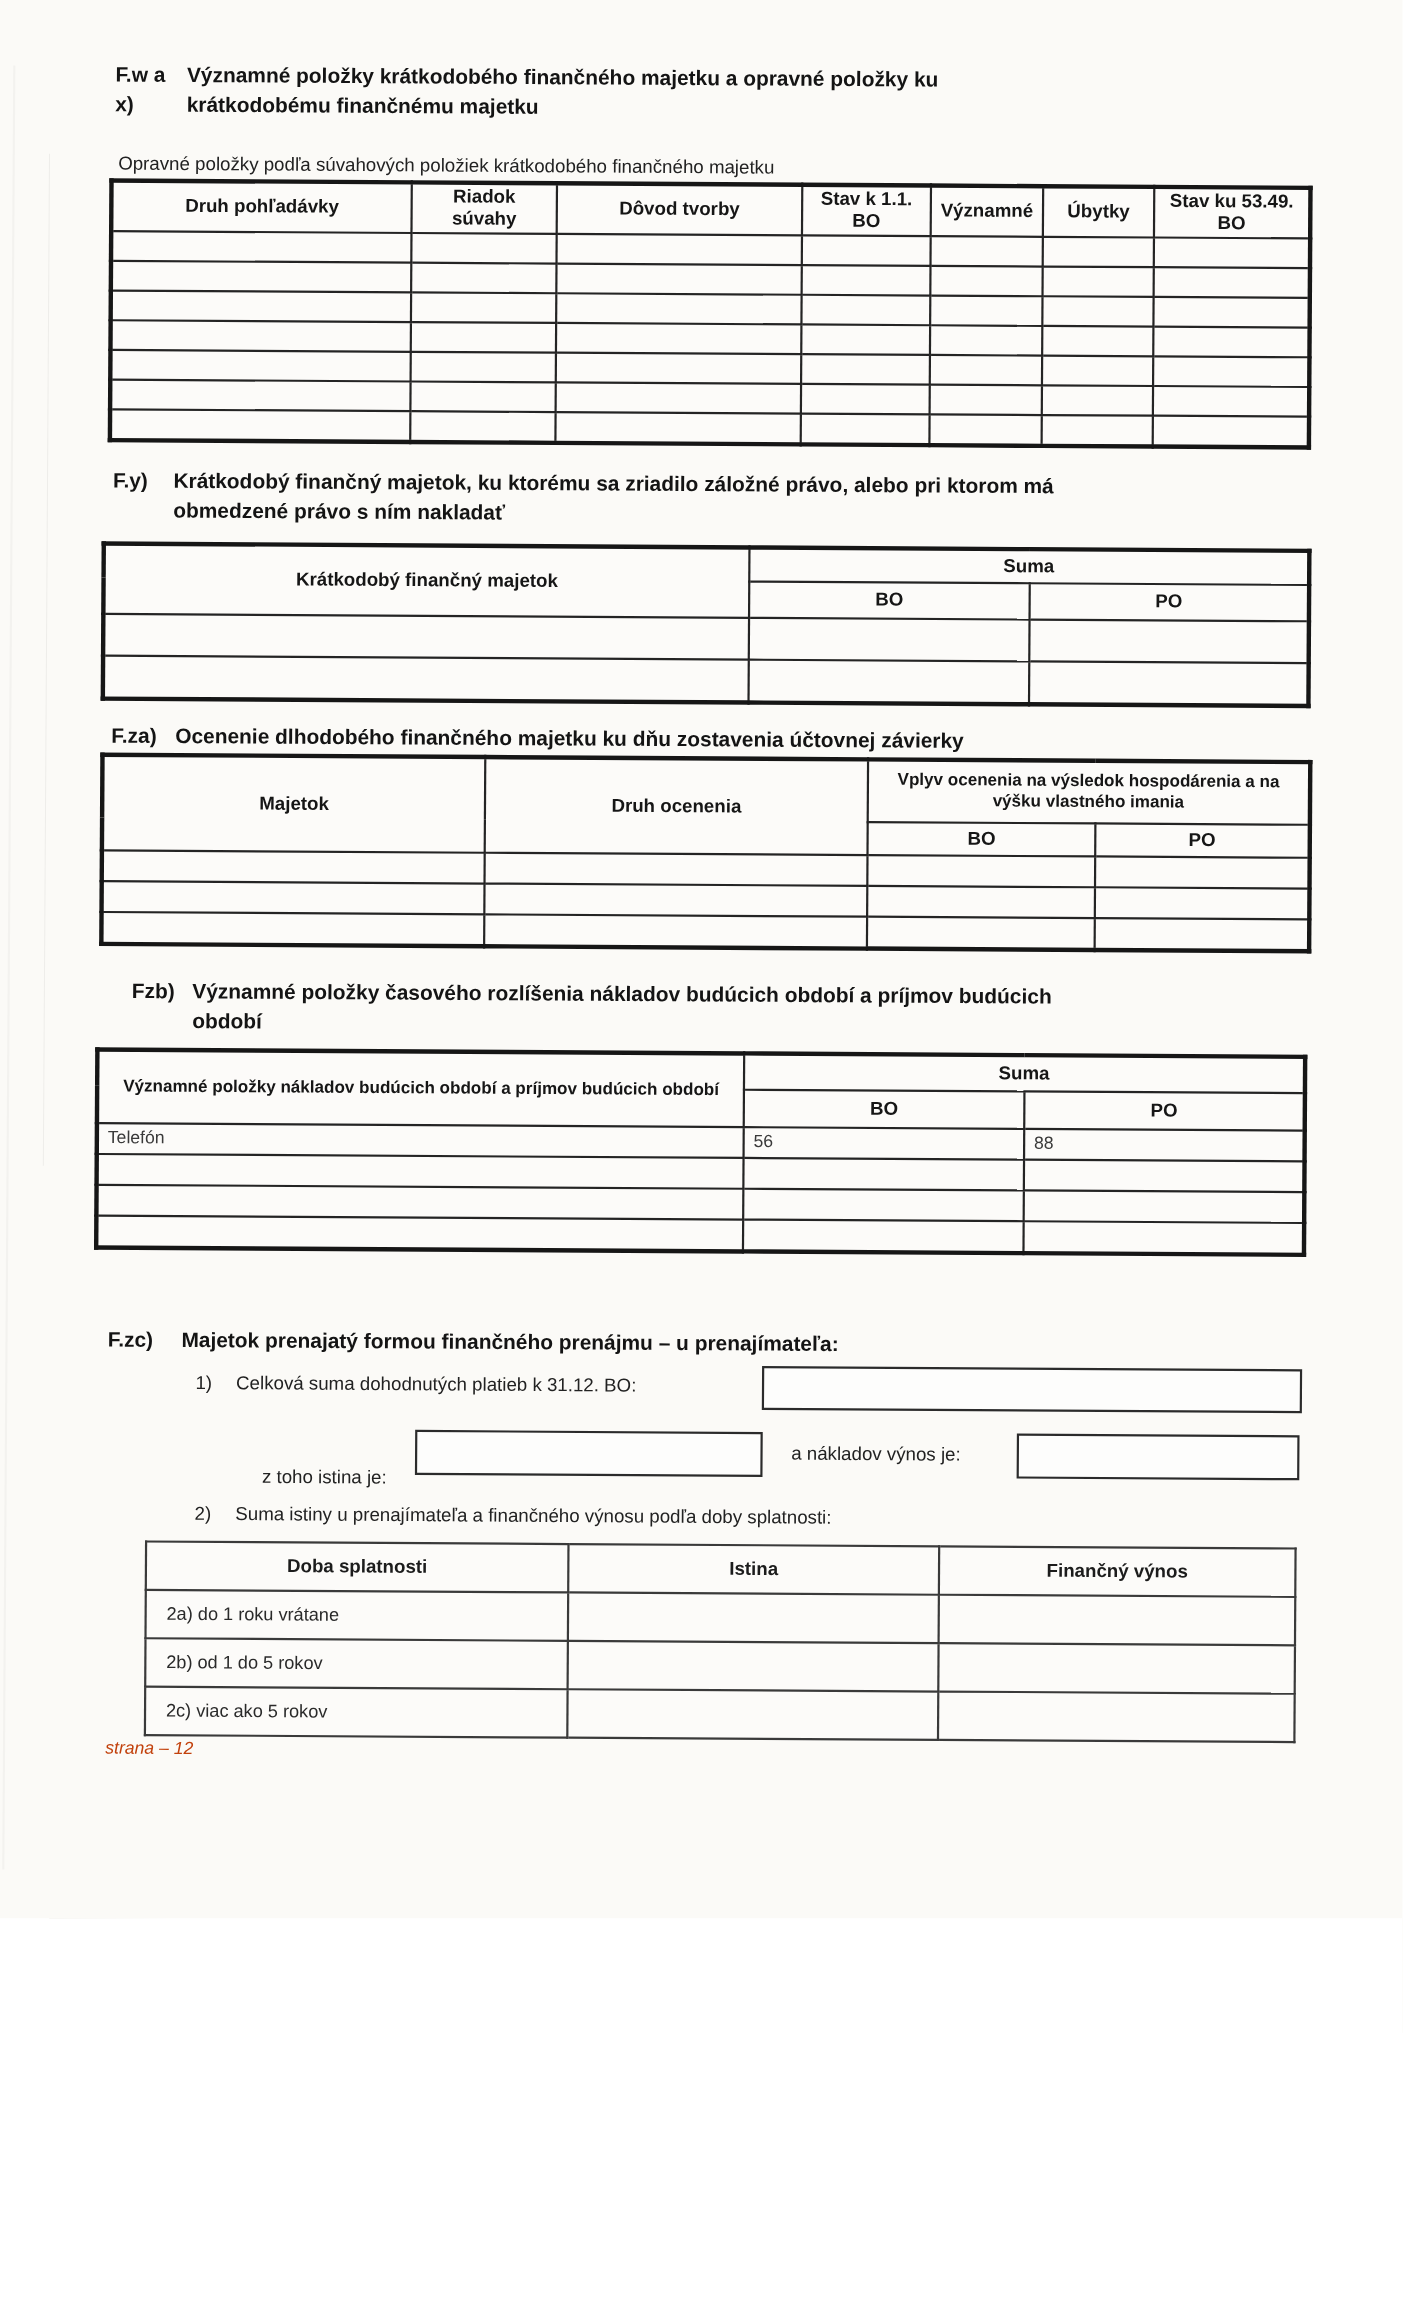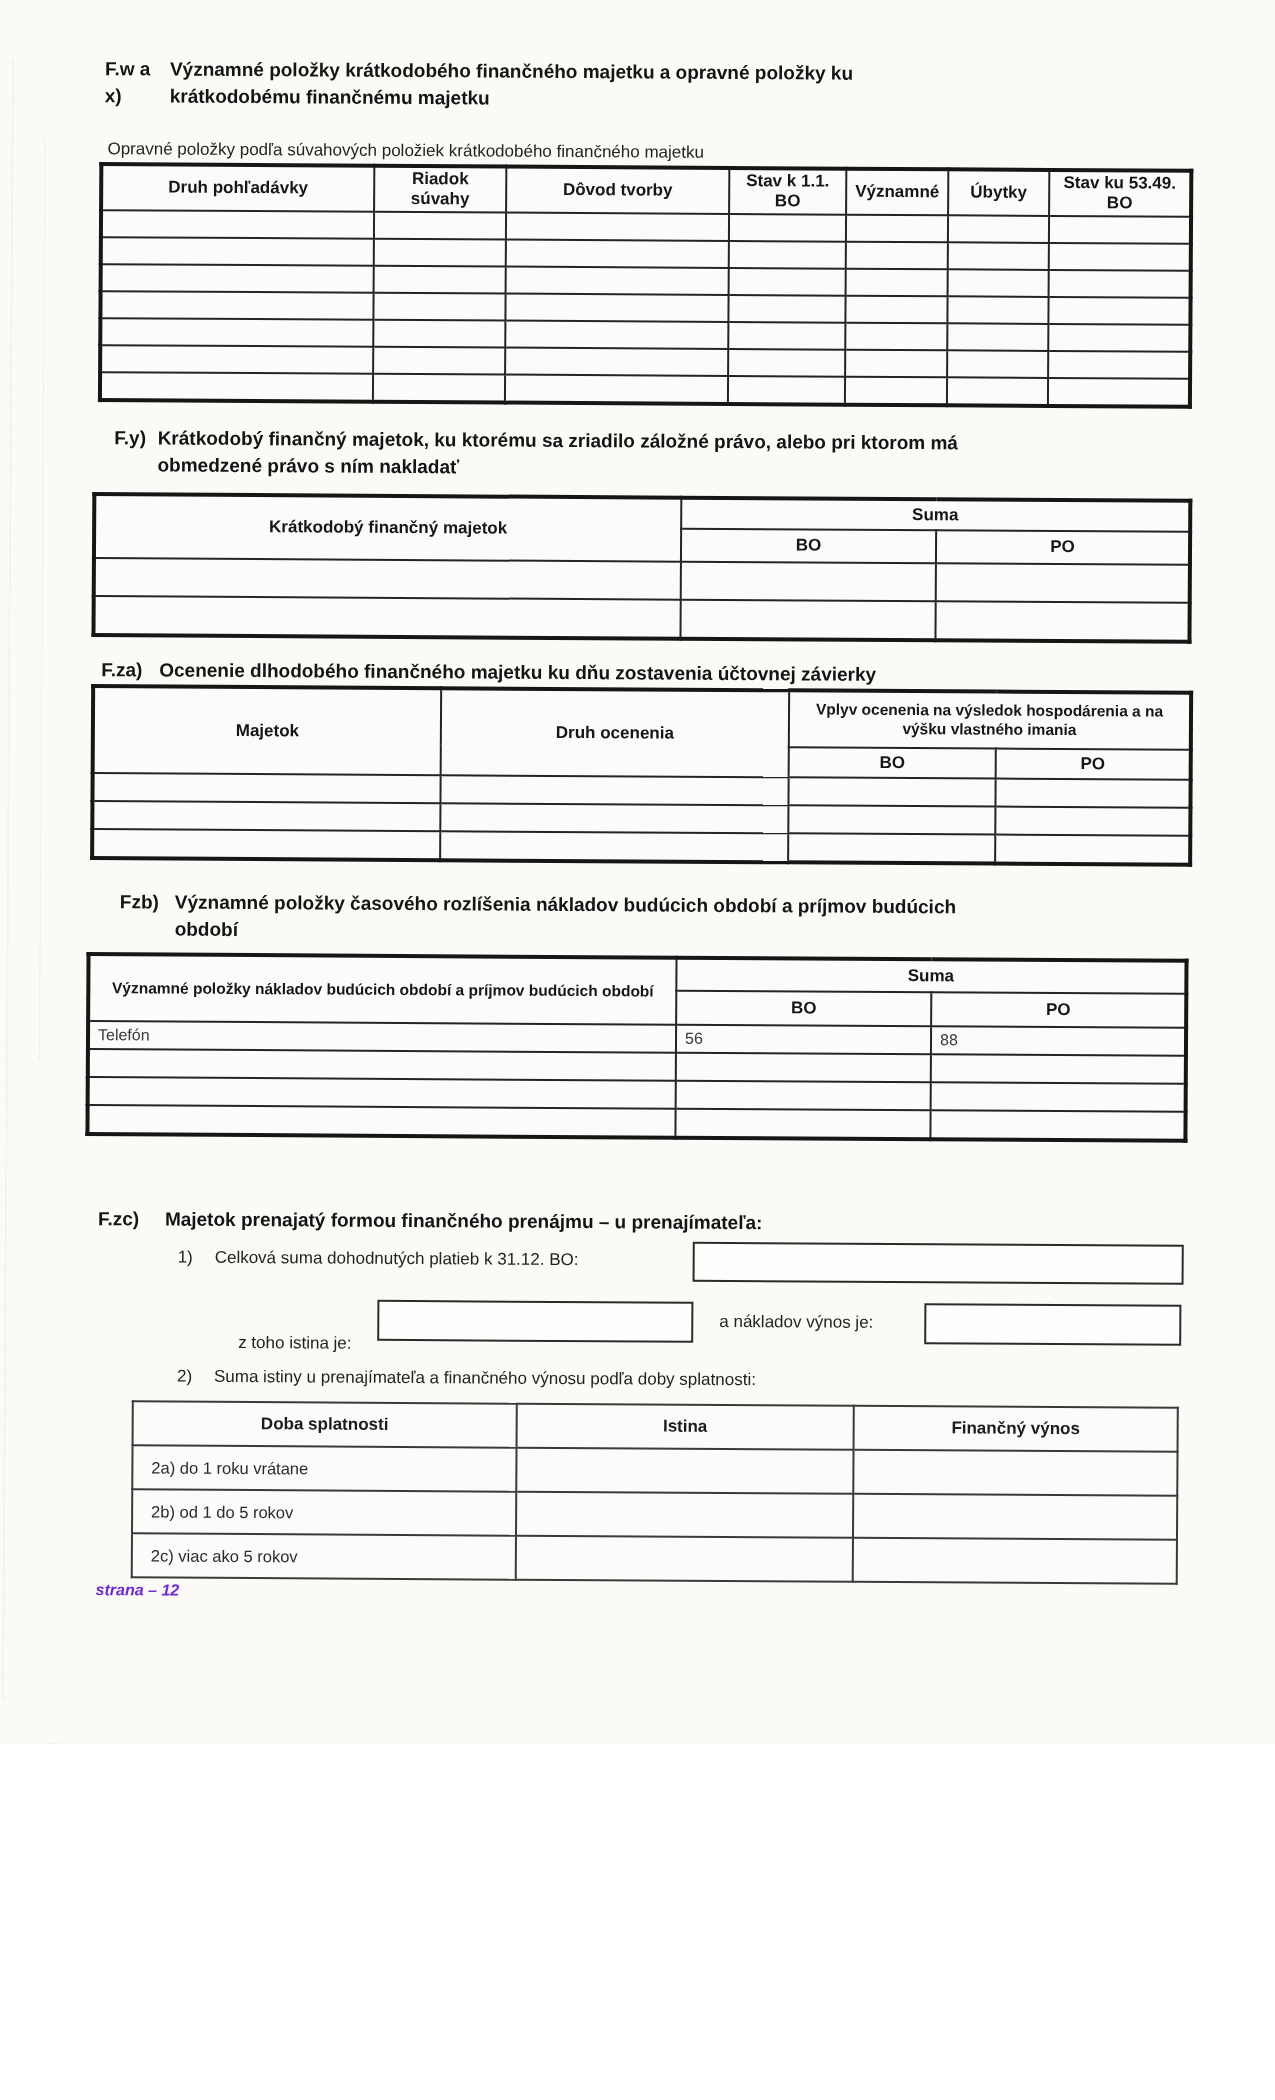--- a/index.html
+++ b/index.html
@@ -28,21 +28,21 @@
   .tfzb tbody td{height:24px;text-align:left;padding:1px 8px;}
   
   .tzc{border:2px solid #2e2e2e;}
   .tzc th,.tzc td{border:2px solid #3a3a3a;}
   .tzc th{font-weight:bold;font-size:17px;text-align:center;vertical-align:middle;height:40px;color:#1c1c1c;}
   .tzc td{height:40px;font-size:16.5px;color:#2a2a2a;vertical-align:middle;}
   .tzc td:first-child{text-align:left;padding-left:18px;}
   
   .flabel{font-size:17px;color:#222;}
   .inputbox{border:2px solid #2b2b2b;background:#fdfdfc;}
-  .footer{font-style:italic;font-size:16px;color:#6d28d9;font-weight:bold;}
+  .footer{font-style:italic;font-size:16px;color:#c2410c;}
   .scanline{background:#dcd7cb;}
   .vstreak{background:rgba(0,0,0,0.05);}
 </style>
 </head>
 <body>
 
 <div class="page">
   <div class="rot">
 
     <div class="abs vstreak" style="left:12px;top:60px;width:2px;height:1640px;opacity:.6;"></div>
@@ -136,21 +136,21 @@
             <td></td>
             <td></td>
             <td></td>
             <td></td>
             <td></td>
           </tr>
         </tbody>
     </table>
 
     <div class="abs shead" style="left:105px;top:424px;">
-      <span class="code" style="width:55px;text-align:center;">F.y)</span>
+      <span class="code" style="width:55px;">F.y)</span>
       <span style="width:900px;">Krátkodobý finančný majetok, ku ktorému sa zriadilo záložné právo, alebo pri ktorom má obmedzené právo s ním nakladať</span>
     </div>
 
     <table class="bigt tfy abs" style="left:95px;top:492px;width:1096px;">
       <colgroup>
           <col style="width:587px">
           <col style="width:255px">
           <col style="width:254px">
         </colgroup>
       <thead>

